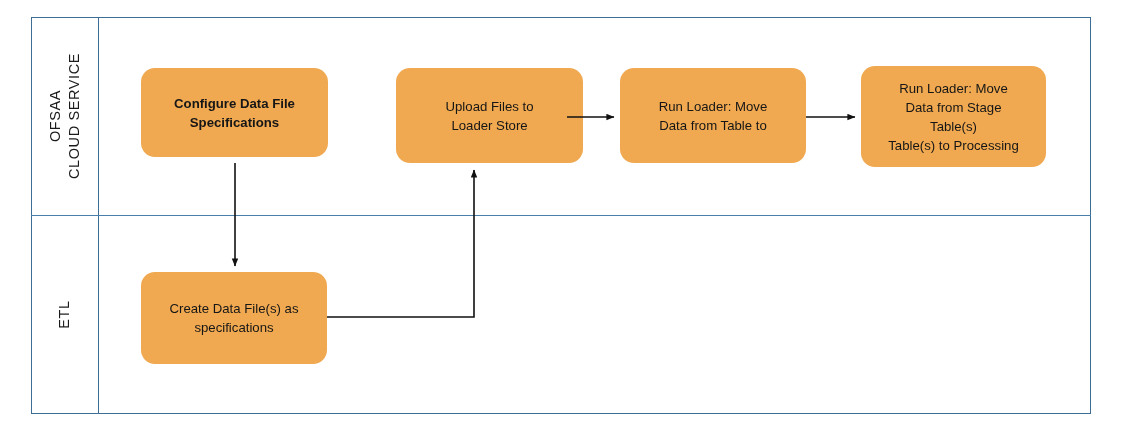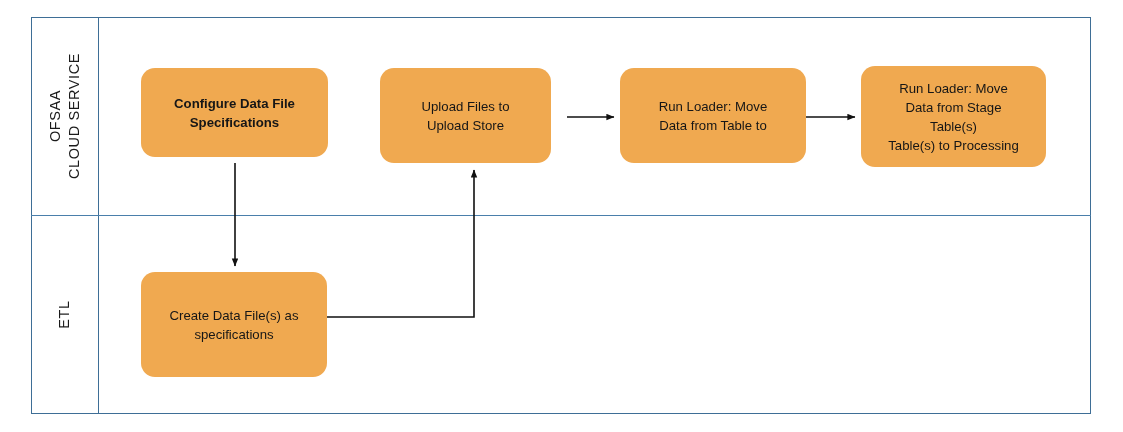--- a/index.html
+++ b/index.html
@@ -77,24 +77,24 @@
     align-items: center;
     justify-content: center;
     text-align: center;
     color: #161616;
     font-size: 13.2px;
     line-height: 19px;
     padding: 4px 10px;
     box-sizing: border-box;
   }
   #box-configure { left: 141px; top: 68px;  width: 187px; height: 89px; font-weight: bold; }
-  #box-upload    { left: 380px; top: 68px;  width: 171px; height: 95px; }
+  #box-upload    { left: 396px; top: 68px;  width: 187px; height: 95px; }
   #box-loader1   { left: 620px; top: 68px;  width: 186px; height: 95px; }
   #box-loader2   { left: 861px; top: 66px;  width: 185px; height: 101px; }
-  #box-create    { left: 141px; top: 272px; width: 186px; height: 105px; }
+  #box-create    { left: 141px; top: 272px; width: 186px; height: 92px; }
 
   
   #connectors {
     position: absolute;
     left: 0;
     top: 0;
     width: 1123px;
     height: 432px;
     pointer-events: none;
   }
@@ -124,21 +124,21 @@
   <div class="proc-box" id="box-configure">
     <div>
       <div>Configure Data File</div>
       <div>Specifications</div>
     </div>
   </div>
 
   <div class="proc-box" id="box-upload">
     <div>
       <div>Upload Files to</div>
-      <div>Upload Store</div>
+      <div>Loader Store</div>
     </div>
   </div>
 
   <div class="proc-box" id="box-loader1">
     <div>
       <div>Run Loader: Move</div>
       <div>Data from Table to</div>
     </div>
   </div>
 

